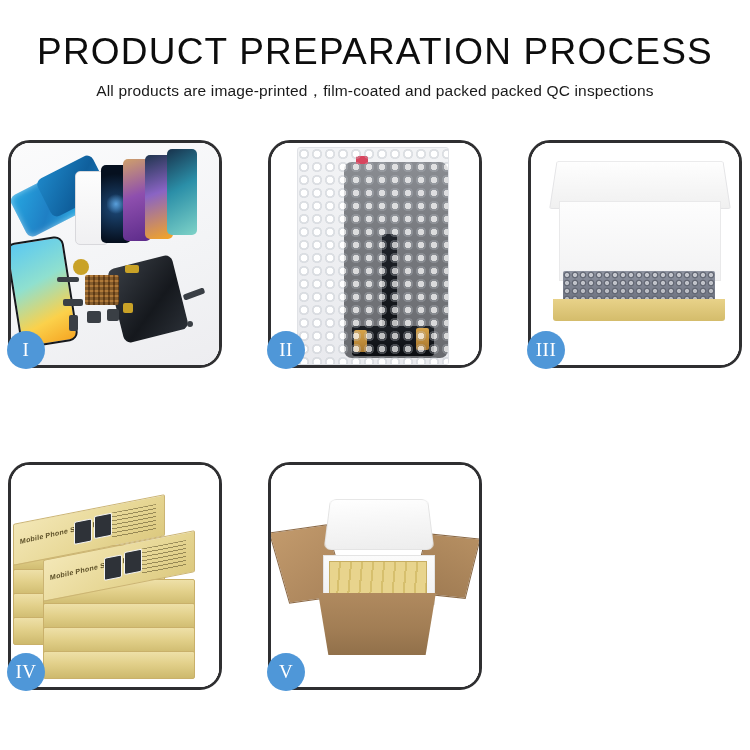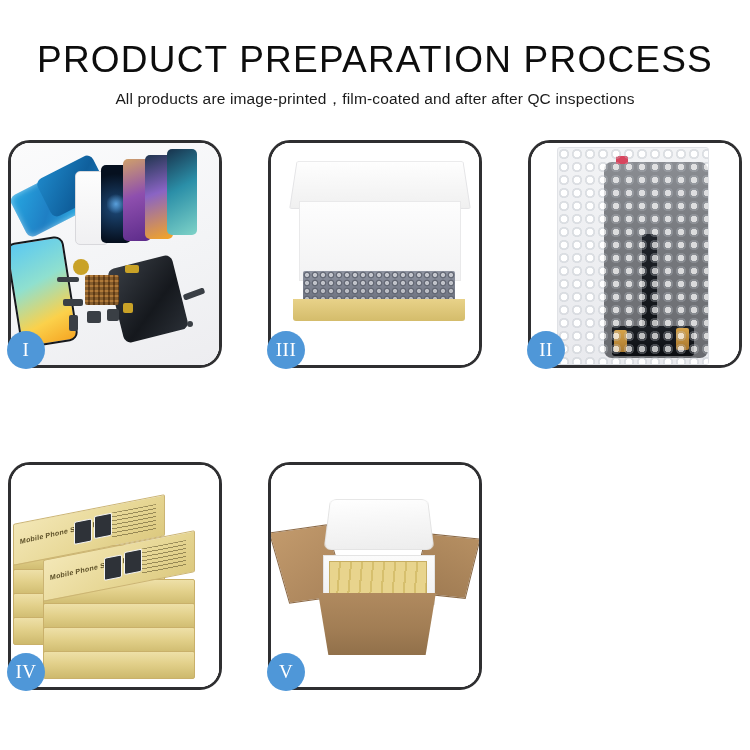--- a/index.html
+++ b/index.html
@@ -16,21 +16,21 @@
   }
   .page {
     width: 750px;
     height: 750px;
     position: relative;
     background: #ffffff;
   }
 
   
   .header {
-    padding-top: 38px;
+    padding-top: 30px;
     text-align: center;
   }
   .title {
     font-family: "Liberation Sans", sans-serif;
     font-size: 37px;
     font-weight: 400;
     letter-spacing: 1.2px;
     color: #0d0d0d;
     line-height: 44px;
     white-space: nowrap;
@@ -318,21 +318,21 @@
   }
   .c6-seam { position:absolute; background: rgba(120,96,62,.5); }
 </style>
 </head>
 <body>
 
 <div class="page">
 
   <div class="header">
     <div class="title">PRODUCT PREPARATION PROCESS</div>
-    <div class="subtitle">All products are image-printed，film-coated and after after QC inspections</div>
+    <div class="subtitle">All products are image-printed，film-coated and packed packed QC inspections</div>
   </div>
 
   <div class="grid">
 
     <div class="card">
       <div class="card-inner">
         <div class="photo p1">
           <div class="ph ph-blue-film"></div>
           <div class="ph ph-blue-film2"></div>
           <div class="ph ph-glass"></div>
@@ -353,46 +353,46 @@
           <div class="gold" style="left:112px;top:160px;width:10px;height:10px;"></div>
           <div class="sm" style="left:172px;top:148px;width:22px;height:6px;transform:rotate(-20deg);"></div>
           <div class="sm" style="left:176px;top:178px;width:6px;height:6px;border-radius:50%;"></div>
         </div>
       </div>
       <div class="badge">I</div>
     </div>
 
     <div class="card">
       <div class="card-inner">
-        <div class="photo p3">
-          <div class="tray3"></div>
-          <div class="box3-lid"></div>
-          <div class="foam3"></div>
-          <div class="bwrap3"></div>
-          <div class="tray3-front"></div>
-        </div>
-      </div>
-      <div class="badge">III</div>
-    </div>
-
-    <div class="card">
-      <div class="card-inner">
         <div class="photo p2">
           <div class="bubble-bag">
             <div class="lcd"></div>
             <div class="red-tab"></div>
             <div class="flex-cable"></div>
             <div class="flex-foot"></div>
             <div class="conn-gold" style="left:56px;top:182px;"></div>
             <div class="conn-gold" style="left:118px;top:180px;"></div>
             <div class="bubble-overlay"></div>
           </div>
         </div>
       </div>
       <div class="badge">II</div>
+    </div>
+
+    <div class="card">
+      <div class="card-inner">
+        <div class="photo p3">
+          <div class="tray3"></div>
+          <div class="box3-lid"></div>
+          <div class="foam3"></div>
+          <div class="bwrap3"></div>
+          <div class="tray3-front"></div>
+        </div>
+      </div>
+      <div class="badge">III</div>
     </div>
 
     <div class="card">
       <div class="card-inner">
         <div class="photo p4">
           <div class="stack">
 
             <div class="kbox" style="left:2px;  top:62px;"></div>
             <div class="kbox" style="left:2px;  top:86px;"></div>
             <div class="kbox" style="left:2px;  top:110px;"></div>

